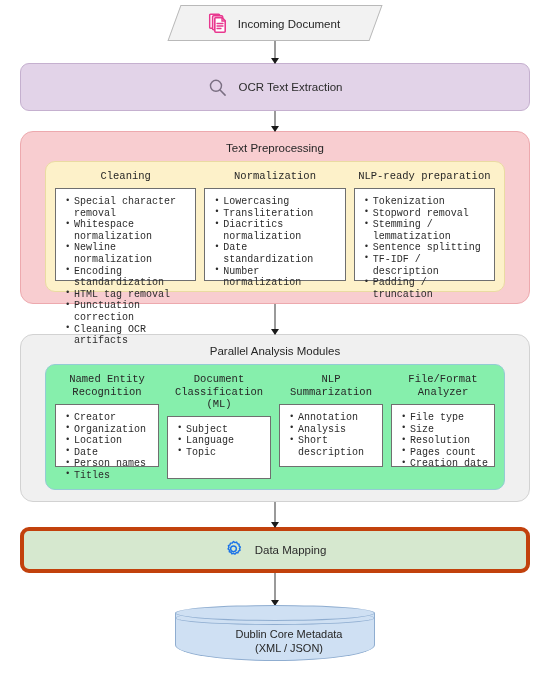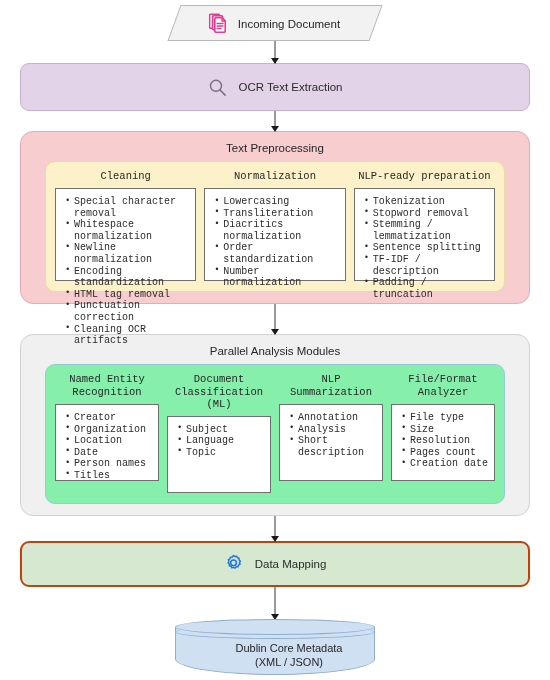--- a/index.html
+++ b/index.html
@@ -56,21 +56,21 @@
     border-radius:9px;
     display:flex;align-items:center;justify-content:center;
     flex:none;
   }
   .band-ocr{
     height:48px;
     background:#e2d3e8;border:1px solid #c5b0cf;
   }
   .band-map{
     height:46px;
-    background:#d6e8cf;border:2px solid #c2410c;
+    background:#d6e8cf;border:4px solid #c2410c;
   }
   .band-inner{display:flex;align-items:center;gap:12px;font-size:11.5px;}
   .mag-icon{width:19px;height:19px;display:block;}
   .gear-icon{width:19px;height:19px;display:block;}
 
   
   .group{
     width:510px;box-sizing:border-box;
     border-radius:13px;flex:none;
     padding:7px 24px 11px;
@@ -105,21 +105,21 @@
   .card ul{margin:0;padding:0 0 0 14px;list-style:none;}
   .card li{
     font-size:10px;line-height:11.6px;color:#2b2b2b;
     position:relative;
   }
   .card li::before{
     content:"•";position:absolute;left:-9px;top:-0.5px;
     font-size:9px;color:#2b2b2b;
   }
   .card-pre{height:93px;}
-  .card-par{height:77px;}
+  .card-par{height:63px;}
 
   
   .db{
     position:relative;width:200px;height:56px;flex:none;
   }
   .db-body{
     position:absolute;left:0;right:0;top:8px;bottom:0;
     background:#cfe0f3;border:1px solid #8fadd0;
     border-radius:0 0 100px 100px / 0 0 16px 16px;
     border-top:none;
@@ -192,21 +192,21 @@
         </div>
       </div>
 
       <div class="col">
         <div class="col-head">Normalization</div>
         <div class="card card-pre">
           <ul>
             <li>Lowercasing</li>
             <li>Transliteration</li>
             <li>Diacritics normalization</li>
-            <li>Order standardization</li>
+            <li>Date standardization</li>
             <li>Number normalization</li>
           </ul>
         </div>
       </div>
 
       <div class="col">
         <div class="col-head">NLP-ready preparation</div>
         <div class="card card-pre">
           <ul>
             <li>Tokenization</li>

